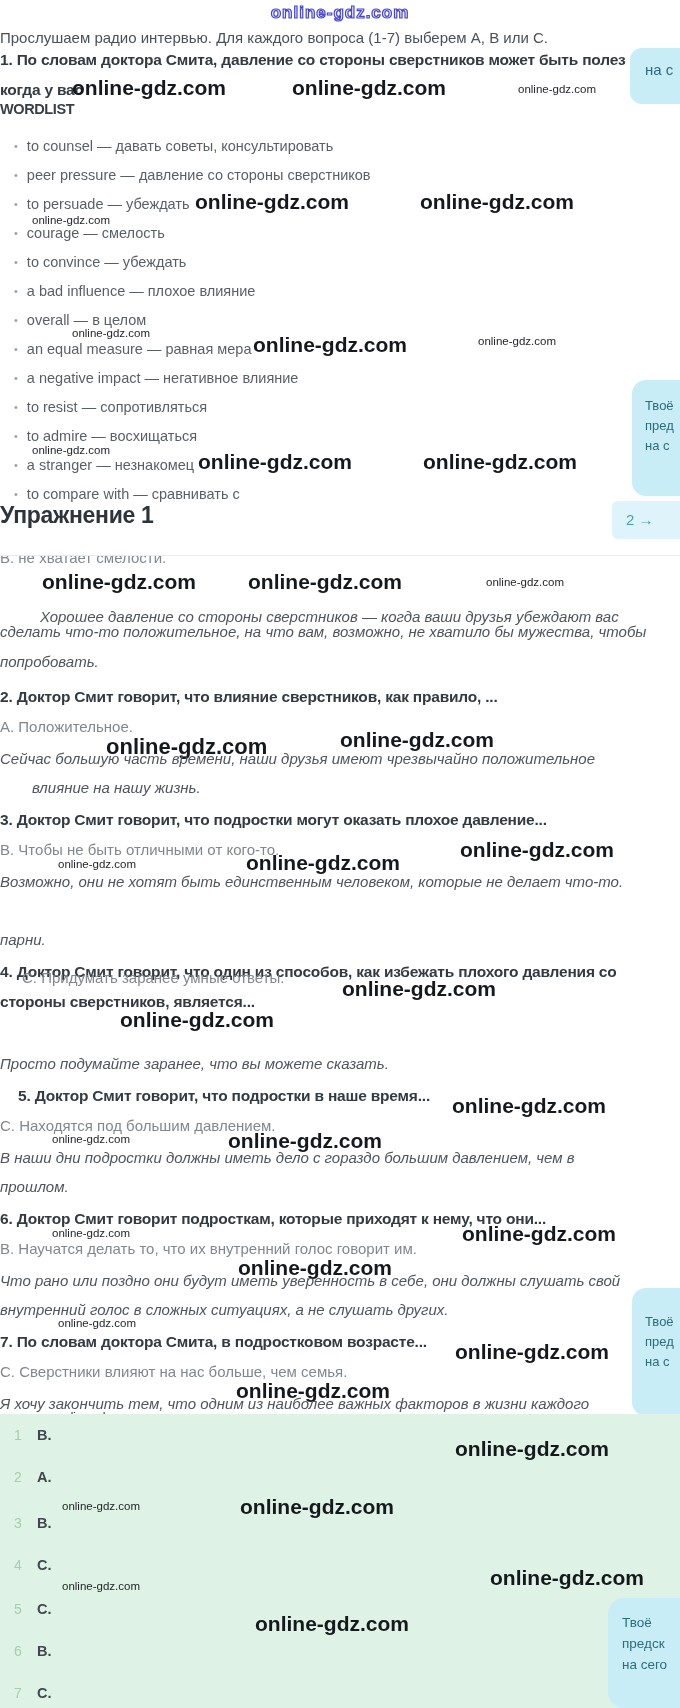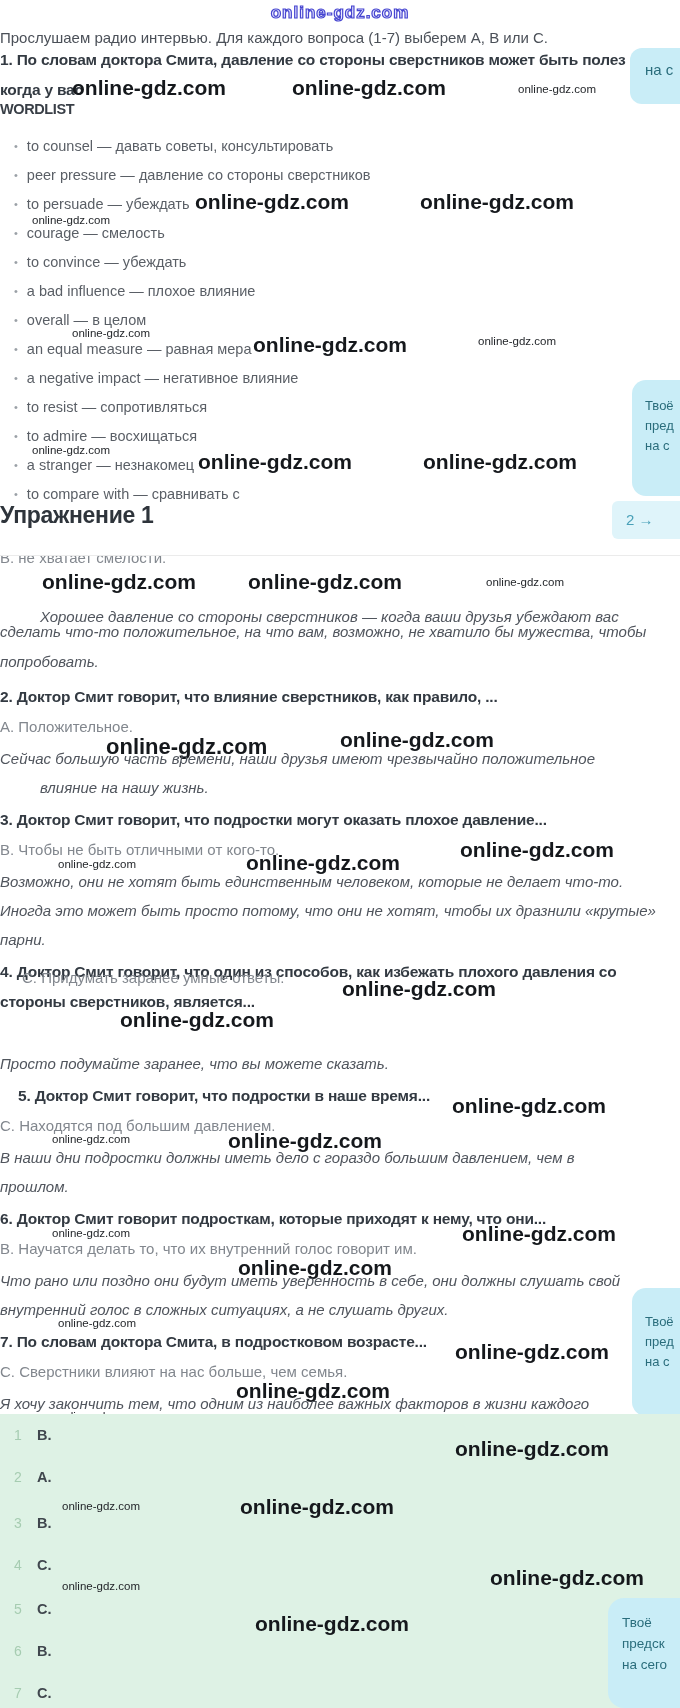--- a/index.html
+++ b/index.html
@@ -92,29 +92,28 @@
   <div class="wm-small" style="left:486px;top:576px;">online-gdz.com</div>
   <div class="t expl" style="left:0;top:608px;padding-left:40px;">Хорошее давление со стороны сверстников — когда ваши друзья убеждают вас</div>
   <div class="t expl" style="left:0;top:623px;">сделать что-то положительное, на что вам, возможно, не хватило бы мужества, чтобы</div>
   <div class="t expl" style="left:0;top:653px;">попробовать.</div>
 
   <div class="t qt" style="left:0;top:688px;">2. Доктор Смит говорит, что влияние сверстников, как правило, ...</div>
   <div class="t ans" style="left:0;top:718px;">А. Положительное.</div>
   <div class="wm-big xl" style="left:106px;top:734px;">online-gdz.com</div>
   <div class="wm-big" style="left:340px;top:728px;">online-gdz.com</div>
   <div class="t expl" style="left:0;top:750px;">Сейчас большую часть времени, наши друзья имеют чрезвычайно положительное</div>
-  <div class="t expl" style="left:16px;top:779px;padding-left:24px;">влияние на нашу жизнь.</div>
+  <div class="t expl" style="left:8px;top:779px;padding-left:24px;">влияние на нашу жизнь.</div>
 
   <div class="t qt" style="left:0;top:811px;">3. Доктор Смит говорит, что подростки могут оказать плохое давление...</div>
   <div class="t ans" style="left:0;top:841px;">В. Чтобы не быть отличными от кого-то.</div>
   <div class="wm-small" style="left:58px;top:858px;">online-gdz.com</div>
   <div class="wm-big" style="left:246px;top:851px;">online-gdz.com</div>
   <div class="wm-big" style="left:460px;top:838px;">online-gdz.com</div>
   <div class="t expl" style="left:0;top:873px;">Возможно, они не хотят быть единственным человеком, которые не делает что-то.</div>
-  <div class="t expl" style="left:0;top:902px;">Иногда это может быть просто потому, что они не хотят, чтобы их дразнили «крутые»</div>
   <div class="t expl" style="left:0;top:931px;">парни.</div>
 
   <div class="t qt" style="left:0;top:963px;">4. Доктор Смит говорит, что один из способов, как избежать плохого давления со</div>
   <div class="t qt" style="left:0;top:993px;text-align:right;">стороны сверстников, является...</div>
   <div class="wm-big" style="left:342px;top:977px;">online-gdz.com</div>
   <div class="wm-big" style="left:120px;top:1008px;">online-gdz.com</div>
   <div class="t ans" style="left:0;top:969px;margin-left:22px;">С. Придумать заранее умные ответы.</div>
   <div class="t expl" style="left:0;top:1055px;text-align:right;">Просто подумайте заранее, что вы можете сказать.</div>
 
   <div class="t qt" style="left:0;top:1087px;margin-left:18px;">5. Доктор Смит говорит, что подростки в наше время...</div>

